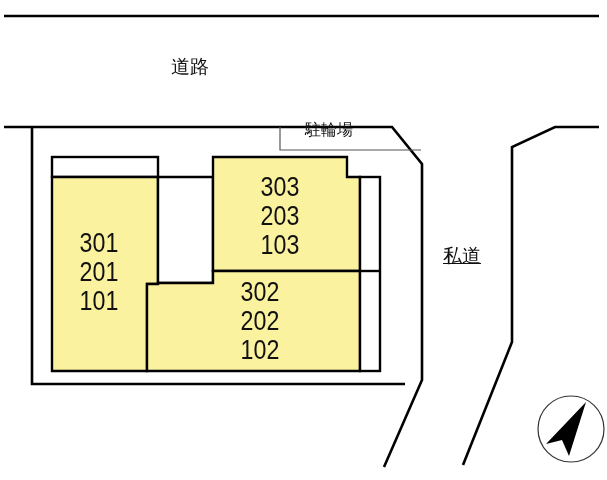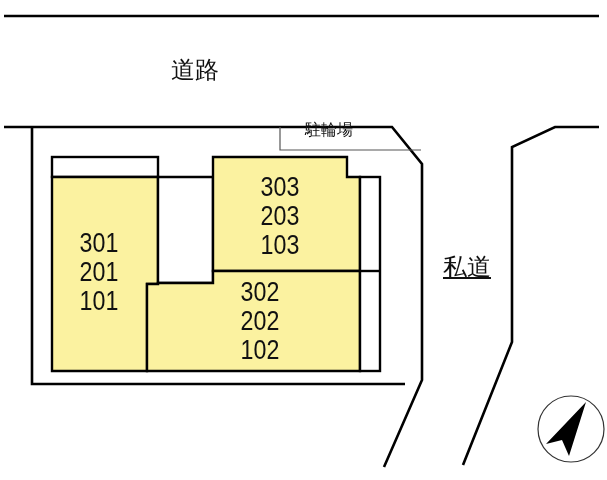--- a/index.html
+++ b/index.html
@@ -3,21 +3,21 @@
 <meta charset="utf-8">
 <style>
   html, body { margin: 0; padding: 0; background: #ffffff; }
   body { width: 607px; height: 480px; overflow: hidden; position: relative;
          font-family: "DejaVu Sans", "Liberation Sans", sans-serif; }
   #canvas { position: absolute; left: 0; top: 0; width: 607px; height: 480px; }
   .line { stroke: #000; stroke-width: 2.6; fill: none; stroke-linejoin: miter; stroke-linecap: butt; }
   .thin { stroke: #555; stroke-width: 1.2; fill: none; }
   .bld  { stroke: #000; stroke-width: 2.4; stroke-linejoin: miter; }
   .lbl { position: absolute; color: #111; white-space: nowrap; }
-  .road-lbl { font-size: 24px; }
+  .road-lbl { font-size: 19px; }
   .bike-lbl { font-size: 16px; text-align: center; }
   .unit-stack { position: absolute; text-align: center; font-family: "Liberation Sans", "DejaVu Sans", sans-serif;
                 font-size: 27px; line-height: 29px; color: #111; transform: scaleX(0.86); transform-origin: center top; }
   .unit-stack span { display: block; }
 </style>
 </head>
 <body>
 
 <svg id="canvas" viewBox="0 0 607 480" xmlns="http://www.w3.org/2000/svg">
 
@@ -43,21 +43,21 @@
   <rect class="bld" x="360" y="177" width="20" height="194" fill="#ffffff"></rect>
   <line class="bld" x1="360" y1="271" x2="380" y2="271"></line>
 
   <g>
     <circle cx="571" cy="429" r="33" fill="none" stroke="#333" stroke-width="1.2"></circle>
     <path d="M586,402 L569,456 L562,440 L546,444 Z" fill="#000"></path>
   </g>
 </svg>
 
 <div class="lbl road-lbl" style="left:171px; top:54px;">道路</div>
-<div class="lbl road-lbl" style="left:443px; top:251px;text-decoration:underline;">私道</div>
+<div class="lbl road-lbl" style="left:443px; top:243px;text-decoration:underline;">私道</div>
 <div class="lbl bike-lbl" style="left:305px; top:120px;">駐輪場</div>
 
 <div class="unit-stack" style="left:64px; top:229px; width:70px;">
   <span>301</span>
   <span>201</span>
   <span>101</span>
 </div>
 
 <div class="unit-stack" style="left:245px; top:173px; width:70px;">
   <span>303</span>

